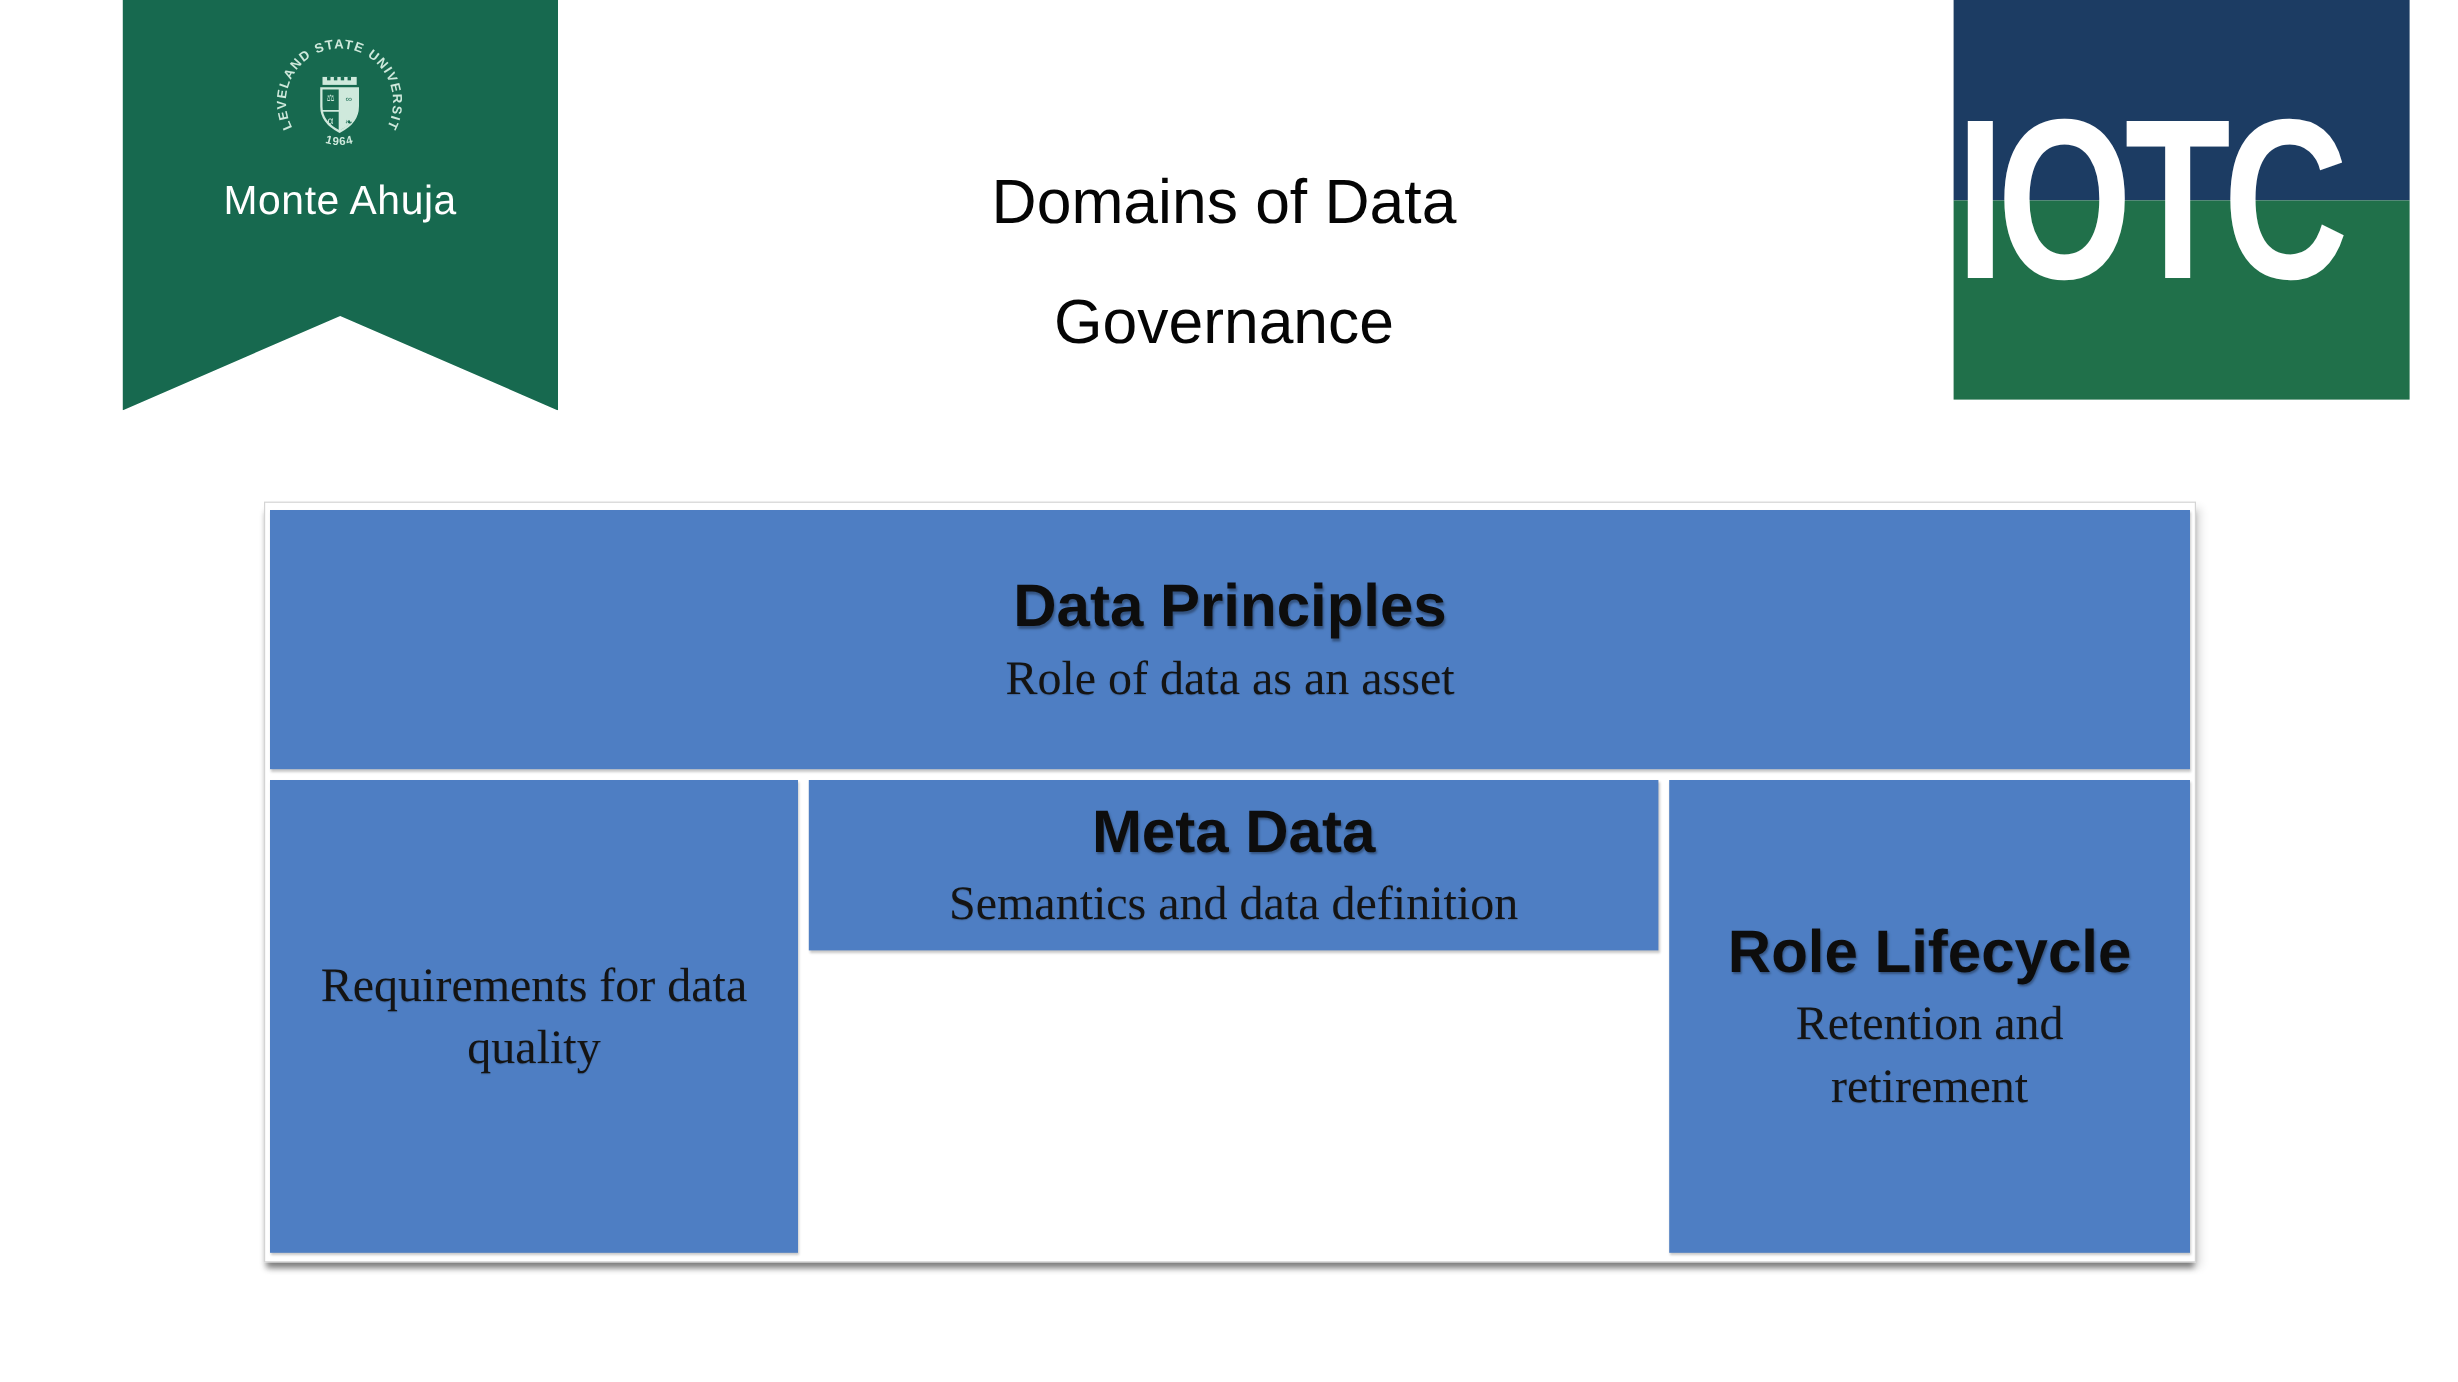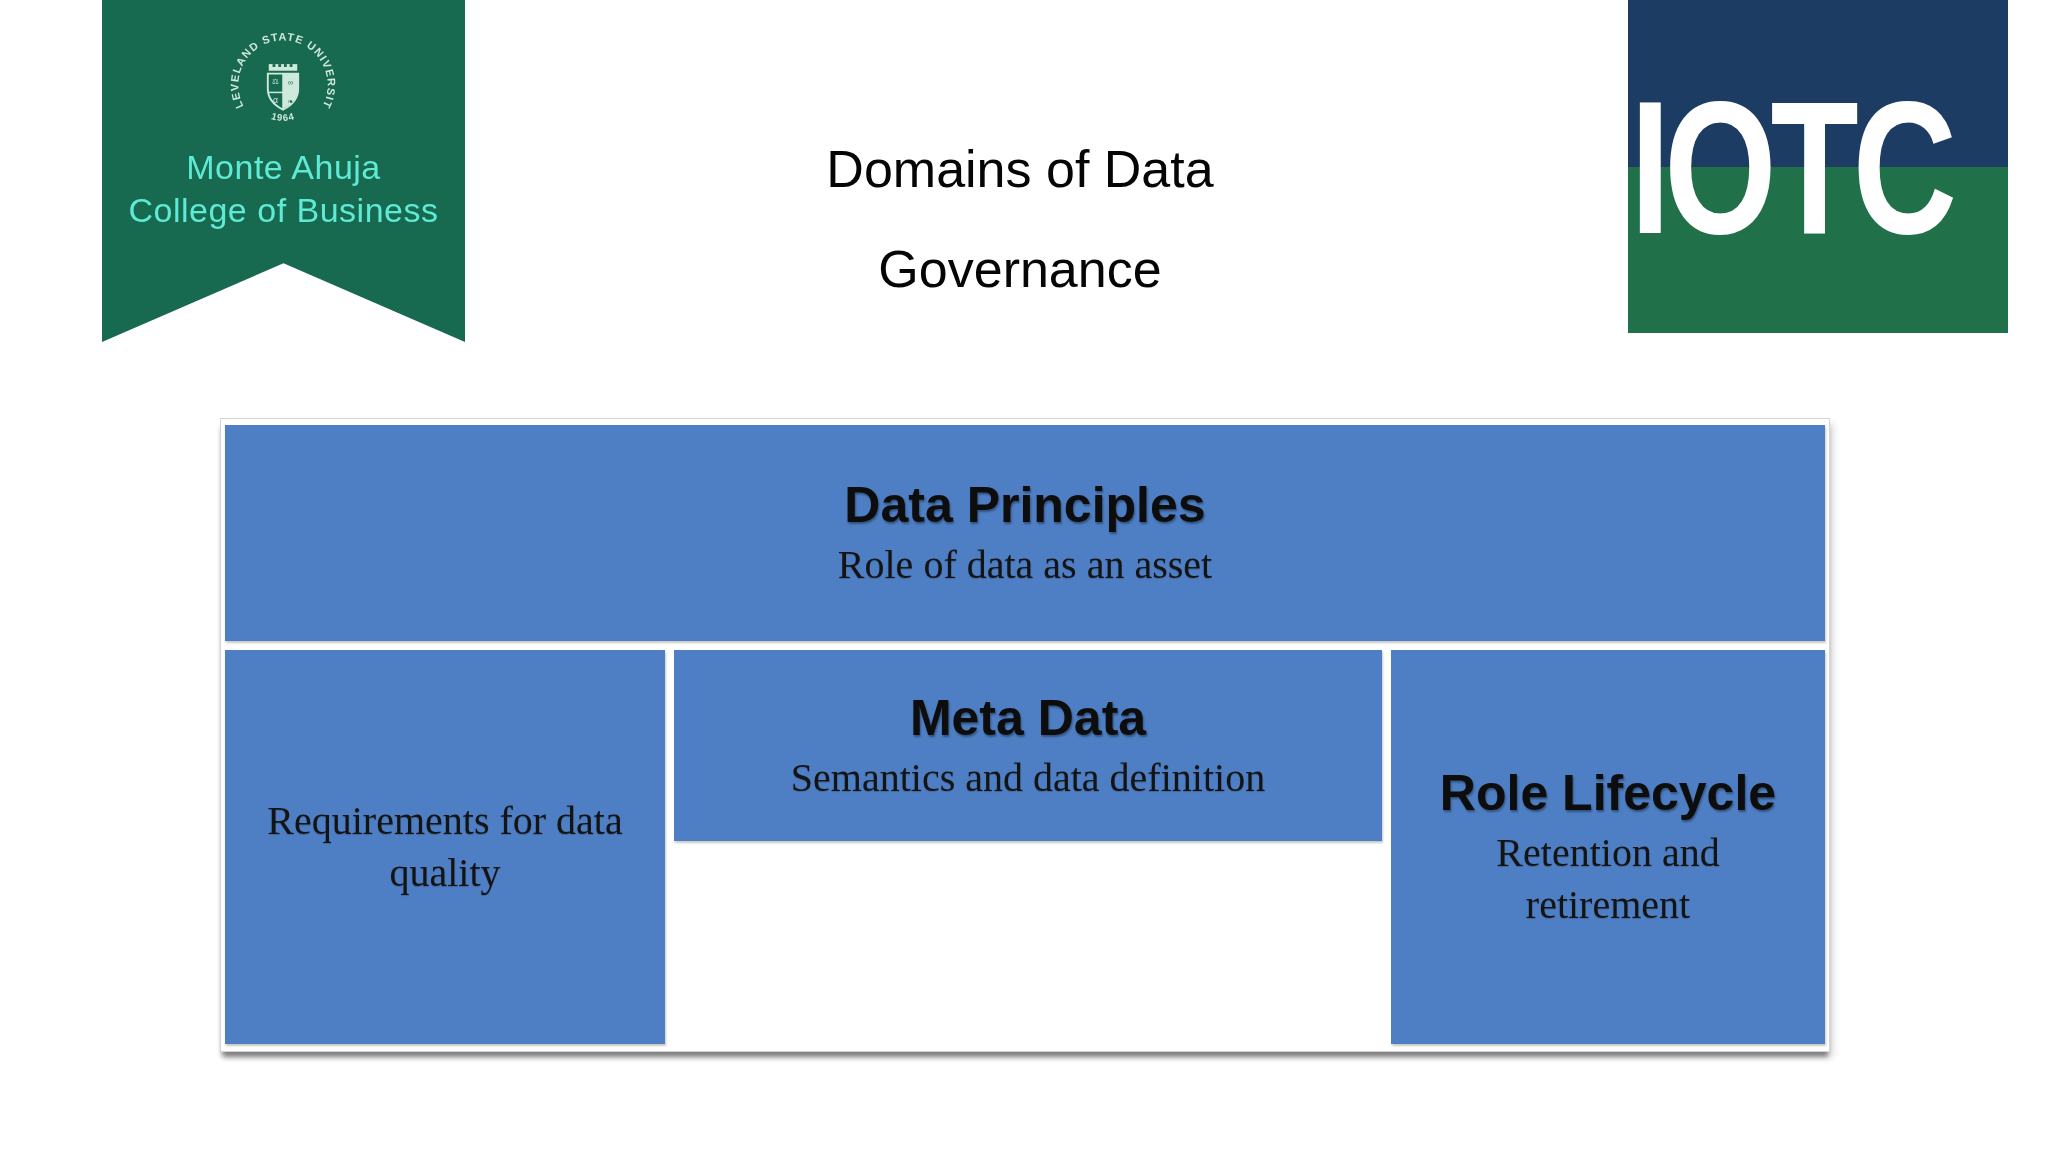--- a/index.html
+++ b/index.html
@@ -10,21 +10,21 @@
 
   
   .college-banner{
     position:absolute;left:102px;top:0;width:363px;height:342px;
     background:#17694f;
     clip-path:polygon(0 0,100% 0,100% 100%,50% 77%,0 100%);
   }
   .seal{position:absolute;left:124px;top:28px;width:114px;height:114px;}
   .banner-name{
     position:absolute;left:0;top:146px;width:100%;
-    text-align:center;color:#5eead4;
+    text-align:center;color:#ffffff;
     font-size:34px;line-height:43px;font-weight:400;letter-spacing:.5px;
   }
 
   
   .slide-title{
     position:absolute;left:520px;top:84px;width:1000px;
     text-align:center;color:#050505;
     font-size:52px;line-height:100px;font-weight:400;
   }
 
@@ -65,21 +65,21 @@
   }
   .dbox .box-sub{
     font-size:40px;font-weight:400;line-height:52px;color:#141414;
     text-shadow:0 1px 1px rgba(0,0,0,.18);
     margin:0;
     font-family:Liberation Serif, serif;
   }
   .box-principles{grid-column:1 / 4;grid-row:1;}
   .box-quality{grid-column:1;grid-row:2;}
   .mid-col{grid-column:2;grid-row:2;display:flex;flex-direction:column;gap:9px;}
-  .box-metadata{height:191px;flex:0 0 auto;}
+  .box-metadata{height:142px;flex:0 0 auto;}
   .box-access{flex:1 1 auto;}
   .box-lifecycle{grid-column:3;grid-row:2;}
 </style>
 </head>
 <body>
 
 <div class="college-banner">
   <svg class="seal" viewBox="0 0 120 120">
     <defs>
       <path id="arcTop" d="M 17.4 79.9 A 47 47 0 1 1 102.6 79.9" fill="none"></path>
@@ -103,21 +103,20 @@
     <path d="M60 67.8 l15.7 0 q-2.5 10.5 -15.7 17.2 z" fill="#cfe9dc"></path>
     <line x1="60" y1="48" x2="60" y2="86" stroke="#cfe9dc" stroke-width="1.6"></line>
     <line x1="44" y1="67.8" x2="76" y2="67.8" stroke="#cfe9dc" stroke-width="1.6"></line>
     <text x="52" y="59" font-size="8" fill="#cfe9dc" text-anchor="middle">⚖</text>
     <text x="68" y="60" font-size="8" fill="#17694f" text-anchor="middle">∞</text>
     <text x="52" y="79" font-size="9" fill="#cfe9dc" text-anchor="middle">α</text>
     <text x="68" y="80" font-size="8" fill="#17694f" text-anchor="middle">❧</text>
   </svg>
   <div class="banner-name">
     <div>Monte Ahuja</div>
-    <div>College of Business</div>
   </div>
 </div>
 
 <h1 class="slide-title">
   <span>Domains of Data</span><br>
   <span>Governance</span>
 </h1>
 
 <div class="otc-logo">
   <div class="otc-top"></div>

